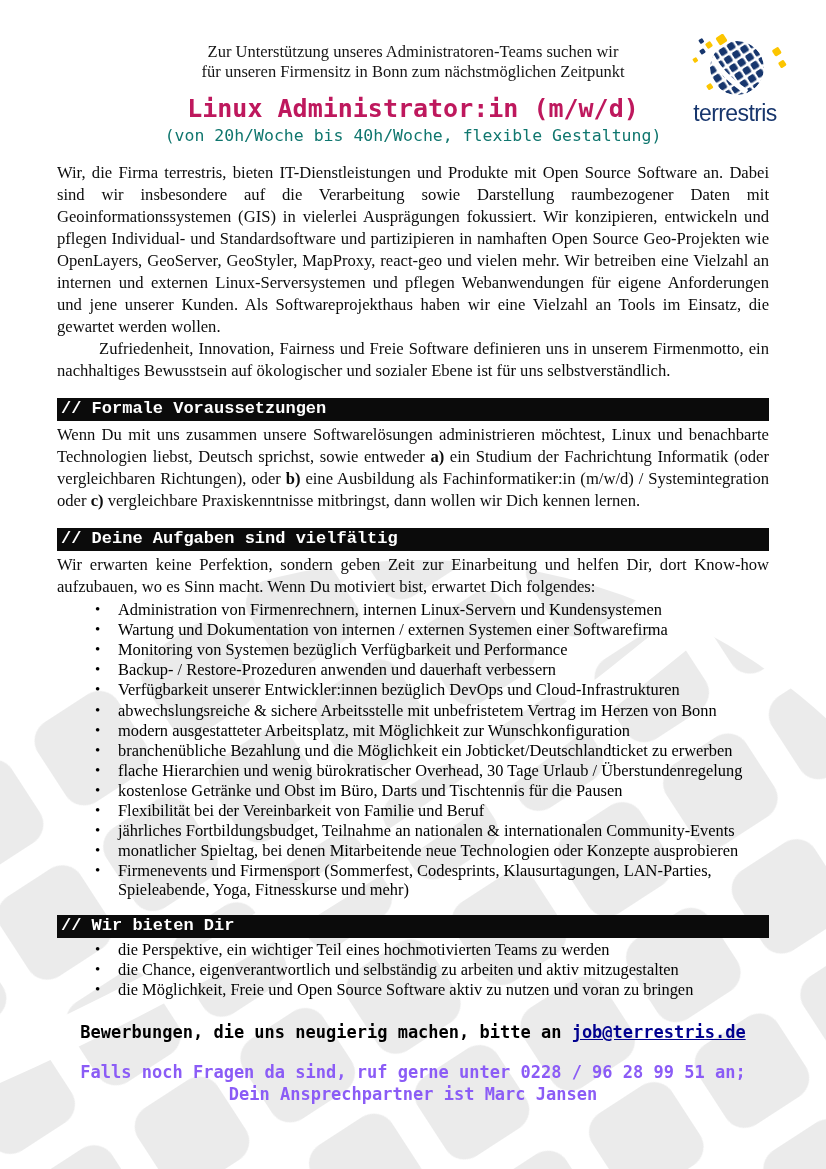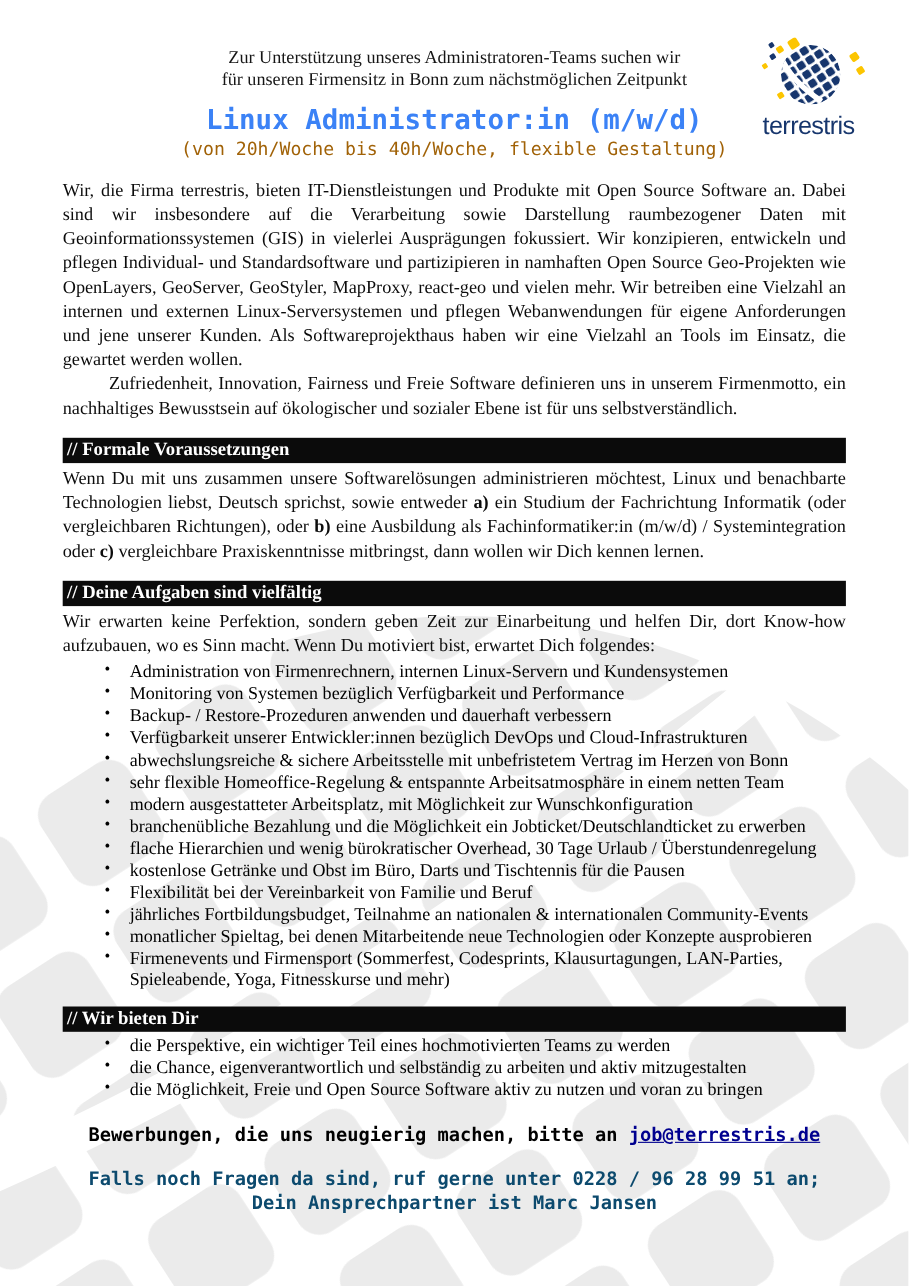--- a/index.html
+++ b/index.html
@@ -15,39 +15,39 @@
   
   .hdr { position:relative; }
   .intro { text-align:center; font-size:16.5px; line-height:20px; color:#151515; }
   .logo { position:absolute; top:-8px; right:-28px; width:124px; text-align:center; }
   .logo-text {
     font-family:"Liberation Sans", sans-serif; font-weight:normal;
     font-size:23px; letter-spacing:-0.6px; color:#17366d; margin-top:-4px;
   }
   h1.title {
     margin-top:12px; text-align:center;
-    font-family:"DejaVu Sans Mono", monospace; font-weight:bold; font-size:25px; color:#3b82f6;
+    font-family:"DejaVu Sans Mono", monospace; font-weight:bold; font-size:25px; color:#be185d;
   }
   .subtitle {
     text-align:center; font-family:"DejaVu Sans Mono", monospace;
-    font-size:16.5px; line-height:21px; margin-top:2px; color:#a16207;
+    font-size:16.5px; line-height:21px; margin-top:2px; color:#0f766e;
   }
 
   
   p.par {
     font-size:16.6px; line-height:22px; text-align:justify; color:#0c0c0c;
     hyphens:auto; -webkit-hyphens:auto;
   }
   p.par.first { margin-top:16px; }
   p.par.indent { text-indent:42px; }
   p.par b { font-weight:bold; }
 
   .section-bar {
     margin-top:16px; background:#0b0b0b; color:#fff;
-    font-family:Liberation Serif, serif; font-weight:bold; font-size:17px;
+    font-family:Liberation Mono, monospace; font-weight:bold; font-size:17px;
     line-height:22px; padding:0 0 1px 4px;
   }
   .after-bar { margin-top:3px; }
 
   ul.blist { list-style:none; margin-top:2px; margin-left:36px; }
   ul.blist li {
     position:relative; padding-left:25px; font-size:16.4px; line-height:19px;
     margin-top:0; color:#000000; text-align:left;
   }
   ul.blist li + li { margin-top:1px; }
@@ -56,21 +56,21 @@
   
   .apply-line {
     margin-top:22px; text-align:center;
     font-family:"DejaVu Sans Mono", monospace; font-weight:bold; font-size:17px; line-height:22px;
     color:#000;
   }
   .apply-line a { color:#00008f; text-decoration:underline; }
   .phone-block {
     margin-top:18px; text-align:center;
     font-family:"DejaVu Sans Mono", monospace; font-weight:bold; font-size:17px; line-height:22px;
-    color:#0c4a6e;
+    color:#8b5cf6;
   }
 </style>
 </head>
 <body>
 
 <div class="page">
 
   <svg class="watermark" width="826" height="1169" viewBox="0 0 826 1169" aria-hidden="true">
     <defs>
       <pattern id="wmtiles" width="126" height="126" patternUnits="userSpaceOnUse" patternTransform="rotate(-33)">
@@ -129,28 +129,28 @@
     <p class="par first">Wir, die Firma terrestris, bieten IT-Dienstleistungen und Produkte mit Open Source Software an. Dabei sind wir insbesondere auf die Verarbeitung sowie Darstellung raumbezogener Daten mit Geoinformationssystemen (GIS) in vielerlei Ausprägungen fokussiert. Wir konzipieren, entwickeln und pflegen Individual- und Standardsoftware und partizipieren in namhaften Open Source Geo-Projekten wie OpenLayers, GeoServer, GeoStyler, MapProxy, react-geo und vielen mehr. Wir betreiben eine Vielzahl an internen und externen Linux-Serversystemen und pflegen Webanwendungen für eigene Anforderungen und jene unserer Kunden. Als Softwareprojekthaus haben wir eine Vielzahl an Tools im Einsatz, die gewartet werden wollen.</p>
     <p class="par indent">Zufriedenheit, Innovation, Fairness und Freie Software definieren uns in unserem Firmenmotto, ein nachhaltiges Bewusstsein auf ökologischer und sozialer Ebene ist für uns selbstverständlich.</p>
 
     <div class="section-bar">// Formale Voraussetzungen</div>
     <p class="par after-bar"><span>Wenn Du mit uns zusammen unsere Softwarelösungen administrieren möchtest, Linux und benachbarte Technologien liebst, Deutsch sprichst, sowie entweder </span><b>a)</b><span> ein Studium der Fachrichtung Informatik (oder vergleichbaren Richtungen), oder </span><b>b)</b><span> eine Ausbildung als Fachinformatiker:in (m/w/d) / Systemintegration oder </span><b>c)</b><span> vergleichbare Praxiskenntnisse mitbringst, dann wollen wir Dich kennen lernen.</span></p>
 
     <div class="section-bar">// Deine Aufgaben sind vielfältig</div>
     <p class="par after-bar">Wir erwarten keine Perfektion, sondern geben Zeit zur Einarbeitung und helfen Dir, dort Know-how aufzubauen, wo es Sinn macht. Wenn Du motiviert bist, erwartet Dich folgendes:</p>
     <ul class="blist">
       <li>Administration von Firmenrechnern, internen Linux-Servern und Kundensystemen</li>
+      <li>Wartung und Dokumentation von internen / externen Systemen einer Softwarefirma</li>
       <li>Monitoring von Systemen bezüglich Verfügbarkeit und Performance</li>
       <li>Backup- / Restore-Prozeduren anwenden und dauerhaft verbessern</li>
       <li>Verfügbarkeit unserer Entwickler:innen bezüglich DevOps und Cloud-Infrastrukturen</li>
     </ul>
 
     <ul class="blist after-bar">
       <li>abwechslungsreiche &amp; sichere Arbeitsstelle mit unbefristetem Vertrag im Herzen von Bonn</li>
-      <li>sehr flexible Homeoffice-Regelung &amp; entspannte Arbeitsatmosphäre in einem netten Team</li>
       <li>modern ausgestatteter Arbeitsplatz, mit Möglichkeit zur Wunschkonfiguration</li>
       <li>branchenübliche Bezahlung und die Möglichkeit ein Jobticket/Deutschlandticket zu erwerben</li>
       <li>flache Hierarchien und wenig bürokratischer Overhead, 30 Tage Urlaub / Überstundenregelung</li>
       <li>kostenlose Getränke und Obst im Büro, Darts und Tischtennis für die Pausen</li>
       <li>Flexibilität bei der Vereinbarkeit von Familie und Beruf</li>
       <li>jährliches Fortbildungsbudget, Teilnahme an nationalen &amp; internationalen Community-Events</li>
       <li>monatlicher Spieltag, bei denen Mitarbeitende neue Technologien oder Konzepte ausprobieren</li>
       <li>Firmenevents und Firmensport (Sommerfest, Codesprints, Klausurtagungen, LAN-Parties, Spieleabende, Yoga, Fitnesskurse und mehr)</li>
     </ul>
 

